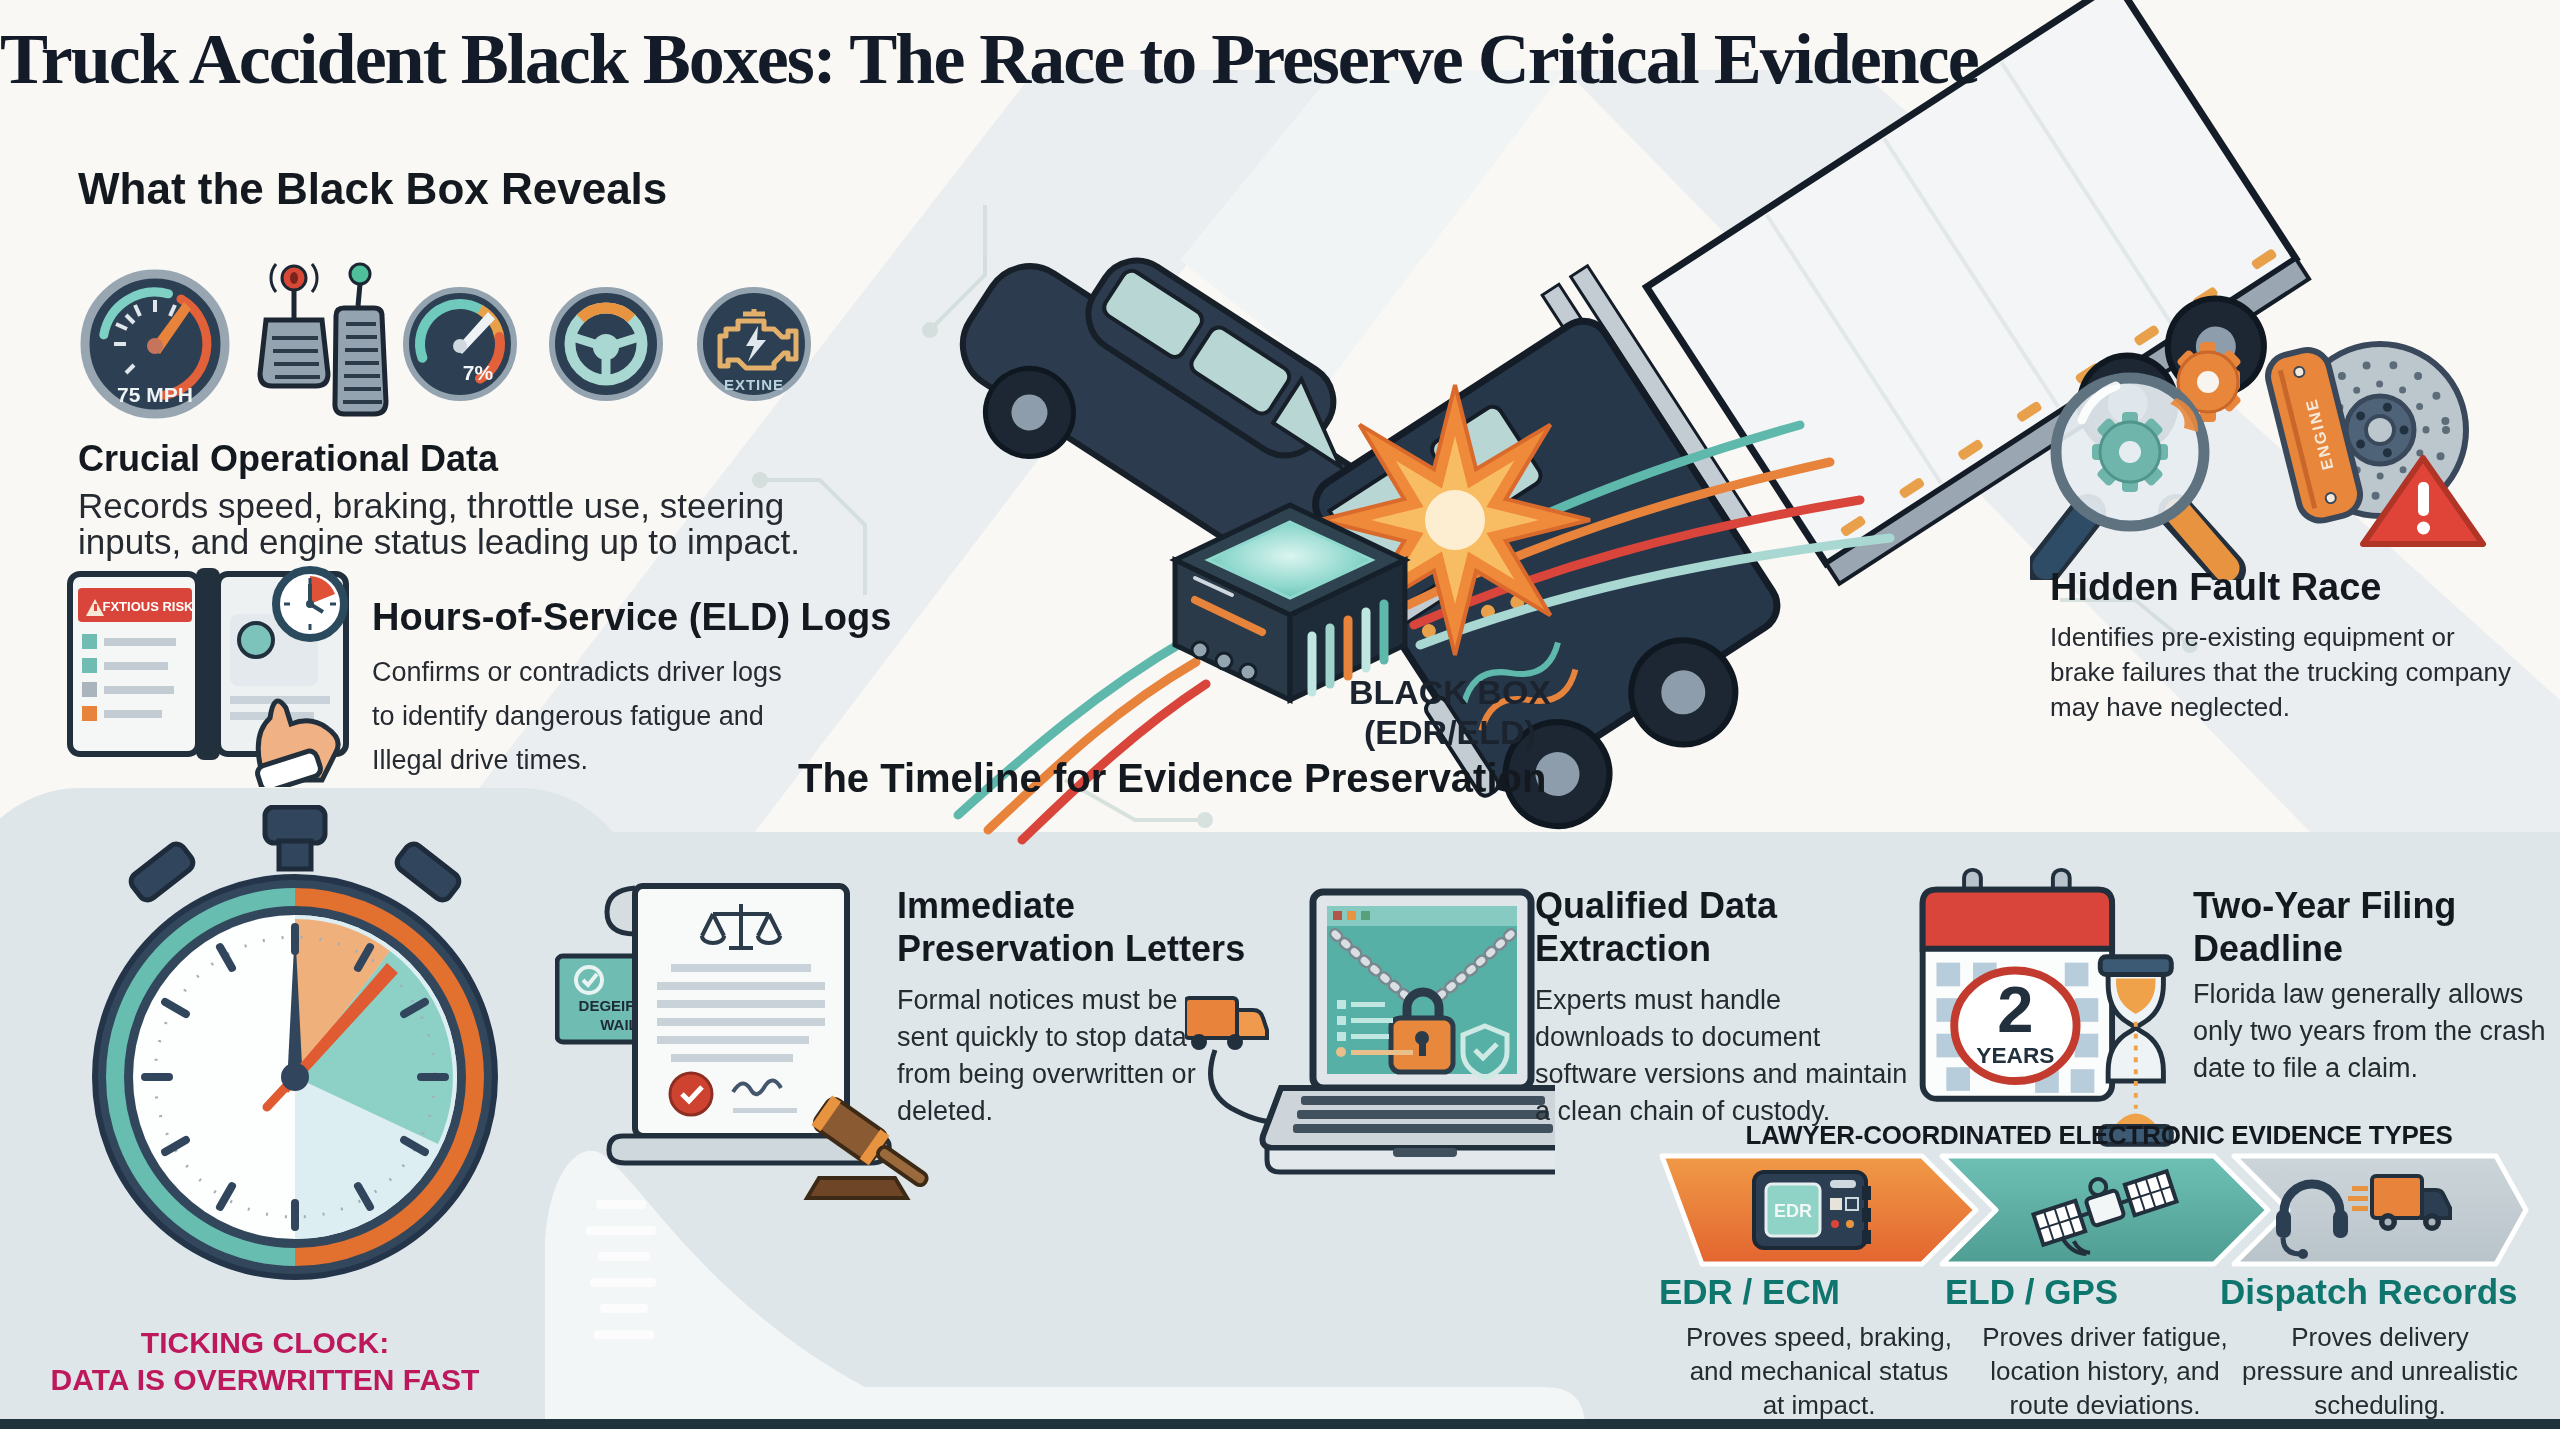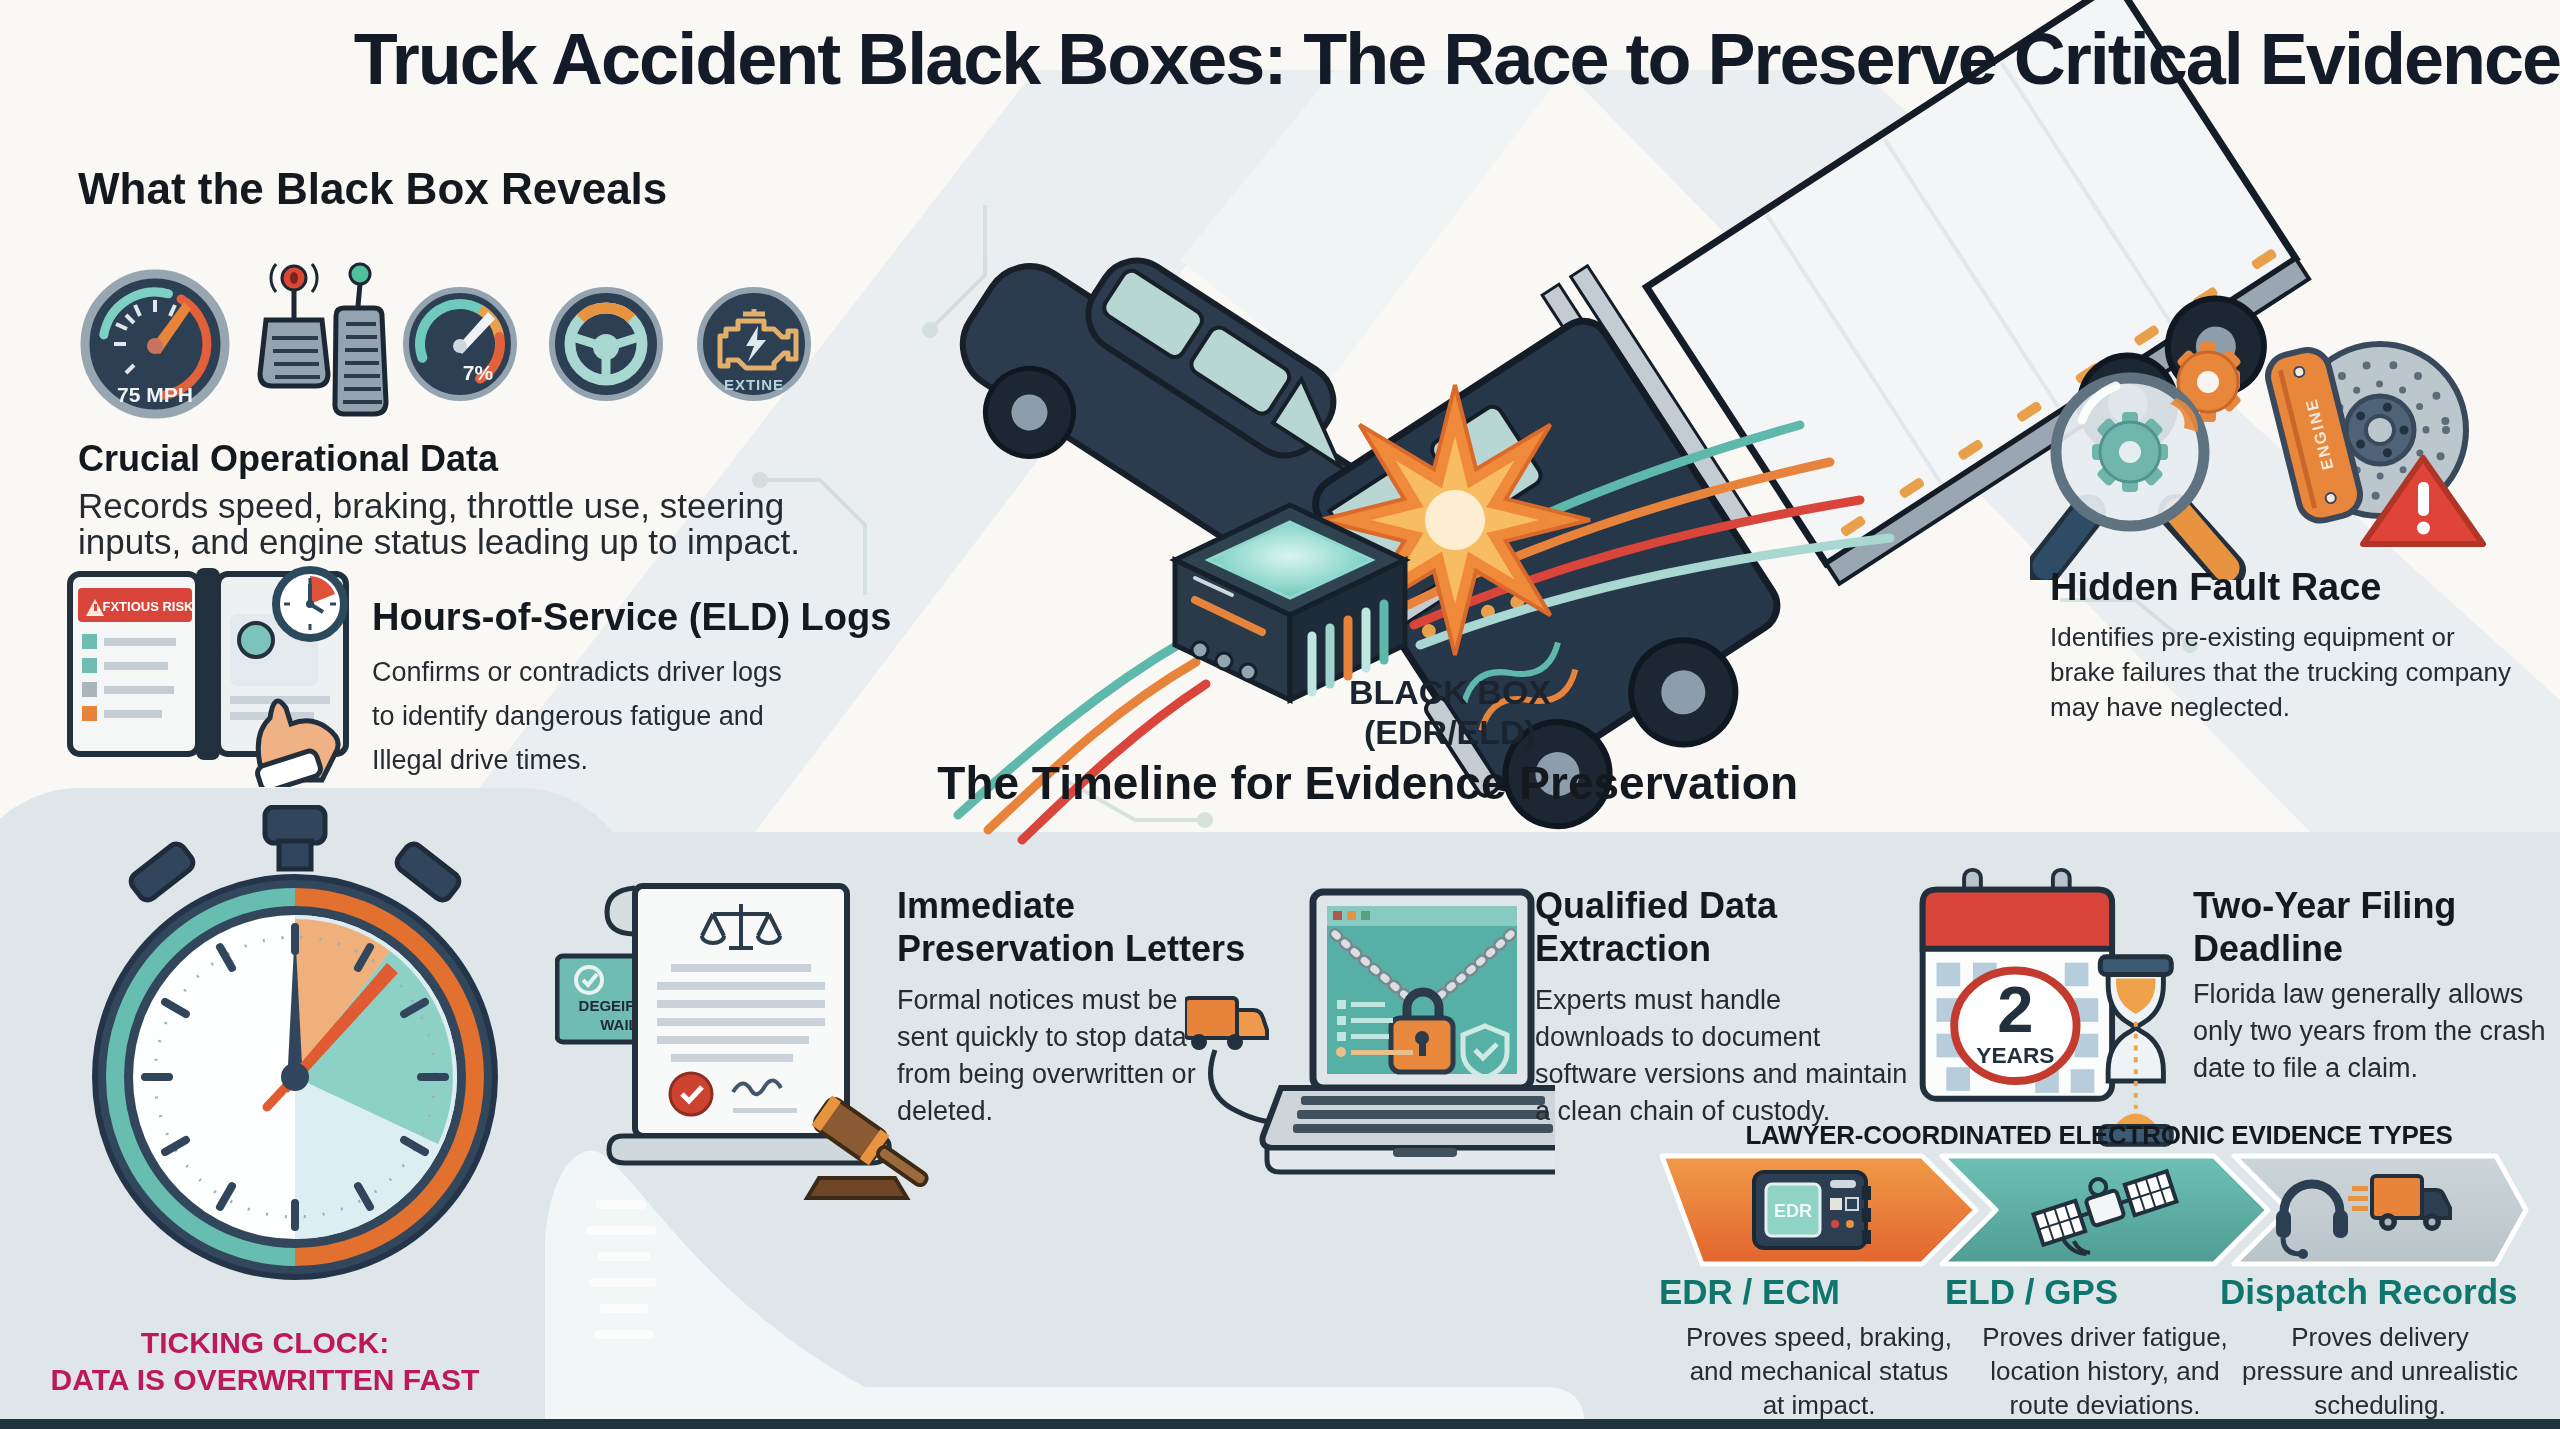--- a/index.html
+++ b/index.html
@@ -1,33 +1,33 @@
 <!DOCTYPE html>
 <html><head>
 <meta charset="utf-8">
 <style>
   html,body{margin:0;padding:0;background:#888;}
   .stage{position:relative;width:2560px;height:1429px;overflow:hidden;
          font-family:"Liberation Sans", sans-serif;background:#faf8f4;}
   .abs{position:absolute;}
   svg{display:block;}
-  .title{left:0;right:0;top:18px;text-align:right;font-size:72px;font-weight:700;
-         letter-spacing:-2px;color:#141b28;white-space:nowrap;}
+  .title{left:0;right:0;top:18px;text-align:left;font-size:72px;font-weight:700;
+         letter-spacing:-2px;color:#141b28;white-space:nowrap;font-family:Liberation Serif, serif;}
   .h2{font-weight:700;color:#14191f;}
   .body{color:#262b31;white-space:pre-line;font-weight:500;}
   .reveals-h{left:78px;top:164px;font-size:44px;}
   .crucial-h{left:78px;top:438px;font-size:36px;}
   .crucial-b{left:78px;top:488px;font-size:35px;line-height:36px;}
   .eld-h{left:372px;top:596px;font-size:38px;}
   .eld-b{left:372px;top:650px;font-size:27px;line-height:44px;}
   .bbx-label{left:1330px;top:672px;width:240px;font-size:34px;line-height:40px;
              font-weight:700;color:#1b242e;text-align:center;white-space:pre-line;}
   .fault-h{left:2050px;top:566px;font-size:38px;}
   .fault-b{left:2050px;top:620px;font-size:26px;line-height:35px;}
-  .timeline-h{left:798px;top:756px;width:1000px;text-align:right;font-size:46px;}
+  .timeline-h{left:798px;top:756px;width:1000px;text-align:left;font-size:40px;}
   .step-h{font-size:36px;line-height:43px;white-space:pre-line;}
   .step-b{font-size:27px;line-height:37px;}
   .s1{left:873px;margin-left:24px;} .s2{left:1535px;} .s3{left:2193px;}
   .sh{top:884px;} .sb1{top:982px;} .sb3{top:976px;}
   .clock-cap{left:40px;top:1324px;width:450px;font-size:30px;line-height:37px;
              font-weight:700;color:#be185d;text-align:center;white-space:pre-line;}
   .evid-h{left:1744px;top:1120px;width:710px;text-align:center;font-size:26px;
           letter-spacing:-0.3px;}
   .ev-label{top:1272px;width:320px;font-size:35px;font-weight:700;color:#0f766e;}
   .ev-body{top:1320px;width:320px;text-align:center;font-size:26px;line-height:34px;}

